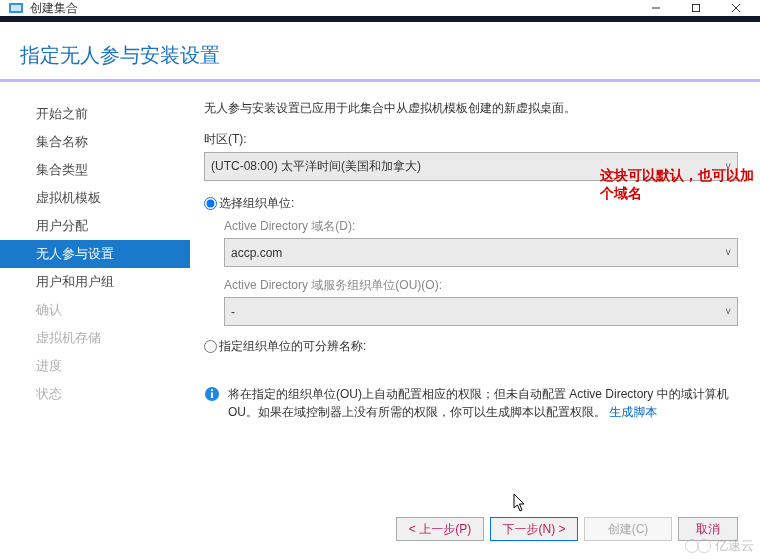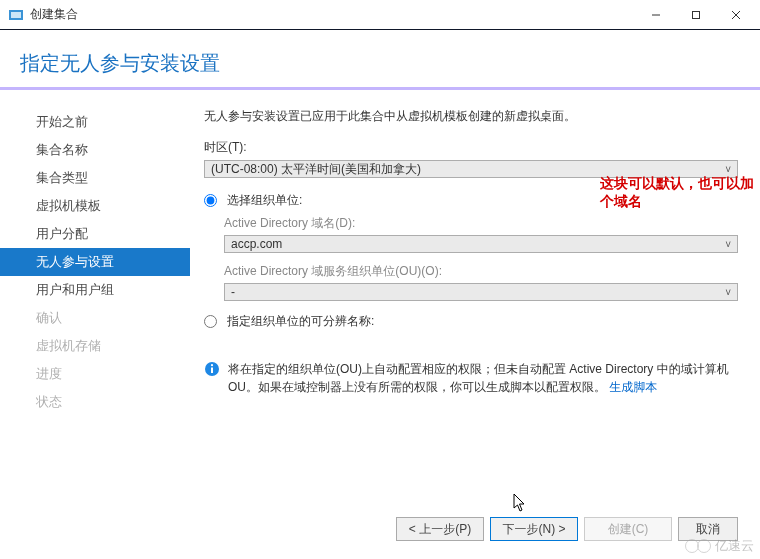--- a/index.html
+++ b/index.html
@@ -7,25 +7,25 @@
       font-family: "Microsoft YaHei", "Segoe UI", Tahoma, sans-serif;
       font-size: 12px;
       background: #fff;
       width: 760px;
       height: 559px;
       overflow: hidden;
       position: relative;
     }
     
     .titlebar {
-      height: 30px;
+      height: 22px;
       display: flex;
       align-items: center;
       padding: 0 4px 0 8px;
-      border-bottom: 1px solid #0f172a;
+      border-bottom: 6px solid #0f172a;
     }
     .titlebar .app-icon {
       width: 16px; height: 16px;
       margin-right: 6px;
     }
     .titlebar .title {
       font-size: 12px;
       color: #333;
       flex: 1;
     }
@@ -81,41 +81,41 @@
       font-size: 12px;
       margin-bottom: 14px;
     }
     .field-label {
       color: #333;
       font-size: 12px;
       margin-bottom: 4px;
     }
     .dropdown {
       width: 100%;
-      height: 18px;
+      height: 29px;
       border: 1px solid #adadad;
       background: #eaeaea;
       display: flex;
       align-items: center;
       padding: 0 6px;
       font-size: 12px;
       color: #333;
       position: relative;
       margin-bottom: 14px;
     }
     .dropdown .caret {
       position: absolute;
       right: 6px;
       color: #555;
       font-size: 10px;
     }
     .radio-row {
       display: flex;
       align-items: center;
-      gap: 10px;
+      gap: 2px;
       margin-bottom: 6px;
     }
     .radio-row input[type=radio] { margin: 0; }
     .radio-row .rlabel { font-size: 12px; color: #333; }
     .annotation {
       position: absolute;
       left: 410px;
       top: 85px;
       color: #d40000;
       font-weight: bold;
@@ -160,21 +160,21 @@
     }
     .btn {
       min-width: 88px;
       height: 24px;
       border: 1px solid #aaa;
       background: #f0f0f0;
       font-size: 12px;
       display: flex;
       align-items: center;
       justify-content: center;
-      color: #404040;
+      color: #be185d;
       cursor: pointer;
     }
     .btn.disabled { color: #aaa; border-color: #ccc; background: #f7f7f7; cursor: default; }
     .btn.primary { border-color: #0078d7; }
     .btn.cut { width: 60px; min-width: 0; overflow: hidden; }
     .cursor {
       position: absolute;
       left: 513px;
       top: 493px;
       pointer-events: none;

